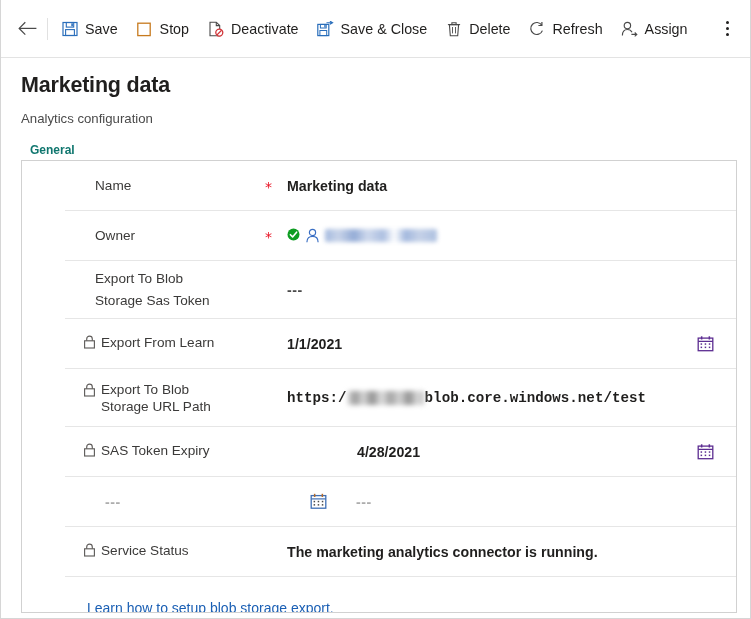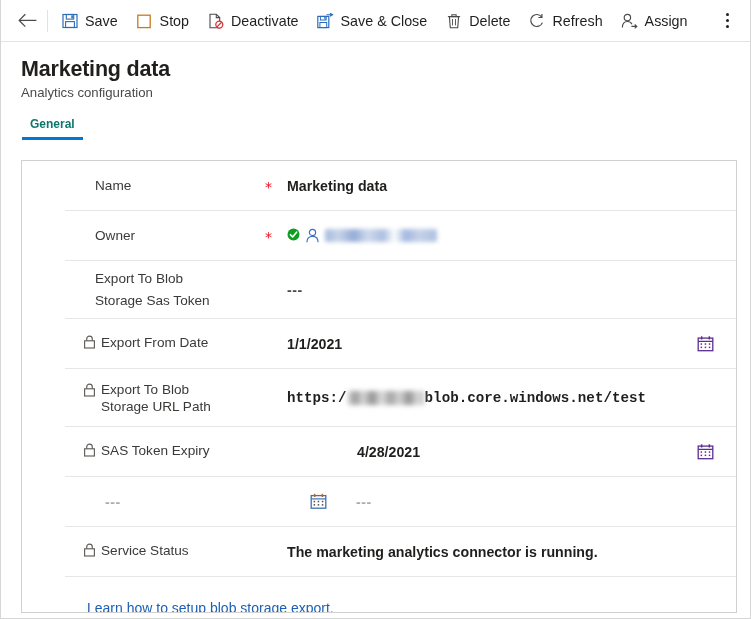--- a/index.html
+++ b/index.html
@@ -14,21 +14,21 @@
     position: relative;
     width: 751px; height: 619px;
     background: #ffffff;
     border: 1px solid #d6d6d6;
     border-top: none;
     overflow: hidden;
   }
 
   
   .commandbar {
-    height: 42px;
+    height: 58px;
     display: flex;
     align-items: center;
     border-bottom: 1px solid #e3e3e3;
     padding-left: 8px;
     background: #ffffff;
     position: relative;
   }
   .back-btn {
     width: 36px; height: 30px;
     display: flex; align-items: center; justify-content: center;
@@ -63,21 +63,21 @@
   .page-title {
     font-size: 21.5px;
     font-weight: bold;
     color: #201f1e;
     line-height: 26px;
     letter-spacing: -0.2px;
   }
   .page-subtitle {
     font-size: 13.2px;
     color: #4a4a4a;
-    margin-top: 2px;
+    margin-top: 12px;
     line-height: 17px;
   }
 
   
   .tabs {
     display: flex;
     margin: 13px 0 0 19px;
     gap: 0px;
   }
   .tab {
@@ -391,21 +391,21 @@
     </div>
 
     <div class="row" style="min-height:50px;">
       <div class="label-cell locked">
         <span class="lock-icon">
           <svg width="13" height="14" viewBox="0 0 13 14">
             <rect x="1.6" y="5.8" width="9.8" height="7.2" fill="none" stroke="#605e5c" stroke-width="1.15"></rect>
             <path d="M3.7 5.8 V3.9 A2.8 2.8 0 0 1 9.3 3.9 V5.8" fill="none" stroke="#605e5c" stroke-width="1.15"></path>
           </svg>
         </span>
-        <span class="label-text">Export From Date</span>
+        <span class="label-text">Export From Learn</span>
       </div>
       <div class="req-cell"></div>
       <div class="value-cell">
         <span class="value-text">1/1/2021</span>
       </div>
       <span class="cal-right">
         <svg width="17" height="17" viewBox="0 0 17 17">
           <rect x="1.2" y="2.6" width="14.6" height="12.6" fill="none" stroke="#5c2d91" stroke-width="1.3"></rect>
           <line x1="1.2" y1="5.9" x2="15.8" y2="5.9" stroke="#5c2d91" stroke-width="1.2"></line>
           <rect x="3.9" y="0.8" width="1.5" height="3.2" fill="#5c2d91"></rect>

